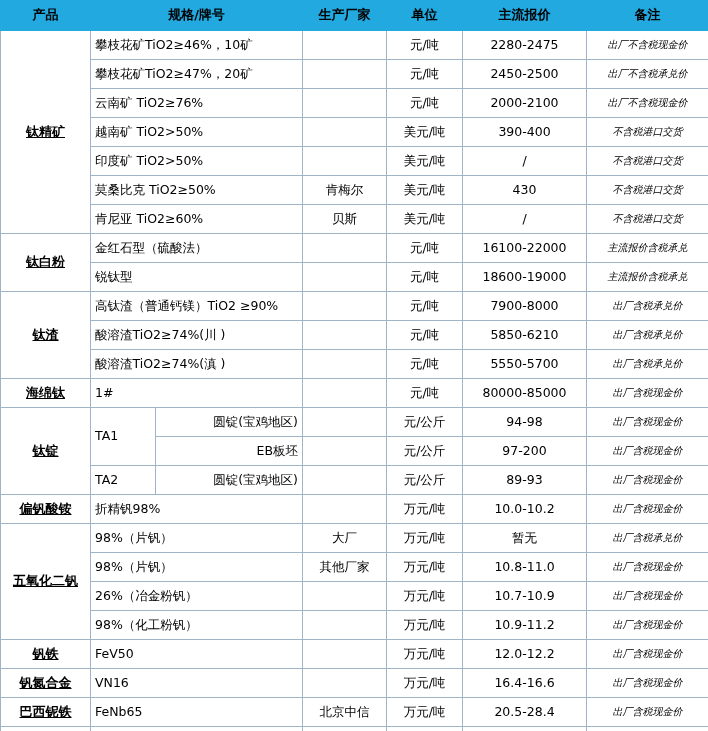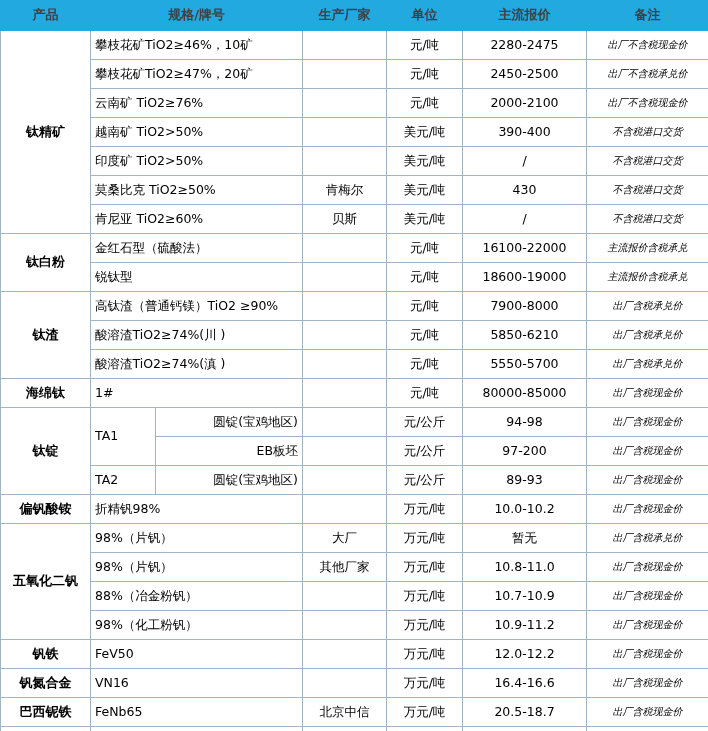--- a/index.html
+++ b/index.html
@@ -32,31 +32,32 @@
     height: 29px;
     padding: 0 4px;
     line-height: 1.15;
     vertical-align: middle;
     box-sizing: border-box;
     overflow: hidden;
     white-space: nowrap;
   }
   #price-table thead th {
     background: #22a9e0;
-    color: #404040;
+    color: #000000;
     font-weight: bold;
     text-align: center;
     border-color: #22a9e0;
     height: 30px;
     font-size: 13px;
   }
   td.cat {
     text-align: center;
     font-weight: bold;
     font-size: 13px;
+    text-decoration: underline;
   }
   td.spec {
     text-align: left;
     padding-left: 6px;
     margin-top: 32px;
   }
   td.spec-sub {
     text-align: right;
     padding-left: 6px;
   }
@@ -228,21 +229,21 @@
         <td class="note">出厂含税承兑价</td>
       </tr>
       <tr>
         <td class="spec" colspan="2">98%（片钒）</td>
         <td class="maker">其他厂家</td>
         <td class="unit">万元/吨</td>
         <td class="price">10.8-11.0</td>
         <td class="note">出厂含税现金价</td>
       </tr>
       <tr>
-        <td class="spec" colspan="2">88%（冶金粉钒）</td>
+        <td class="spec" colspan="2">26%（冶金粉钒）</td>
         <td class="maker"></td>
         <td class="unit">万元/吨</td>
         <td class="price">10.7-10.9</td>
         <td class="note">出厂含税现金价</td>
       </tr>
       <tr>
         <td class="spec" colspan="2">98%（化工粉钒）</td>
         <td class="maker"></td>
         <td class="unit">万元/吨</td>
         <td class="price">10.9-11.2</td>
@@ -262,21 +263,21 @@
         <td class="maker"></td>
         <td class="unit">万元/吨</td>
         <td class="price">16.4-16.6</td>
         <td class="note">出厂含税现金价</td>
       </tr>
       <tr>
         <td class="cat" rowspan="1">巴西铌铁</td>
         <td class="spec" colspan="2">FeNb65</td>
         <td class="maker">北京中信</td>
         <td class="unit">万元/吨</td>
-        <td class="price">20.5-18.7</td>
+        <td class="price">20.5-28.4</td>
         <td class="note">出厂含税现金价</td>
       </tr>
       <tr>
         <td class="cat" rowspan="1">钒钛铁精矿</td>
         <td class="spec" colspan="2">攀枝花矿 Fe≥54%</td>
         <td class="maker"></td>
         <td class="unit">元/吨</td>
         <td class="price">320-350</td>
         <td class="note">出厂不含税现金价</td>
       </tr>

